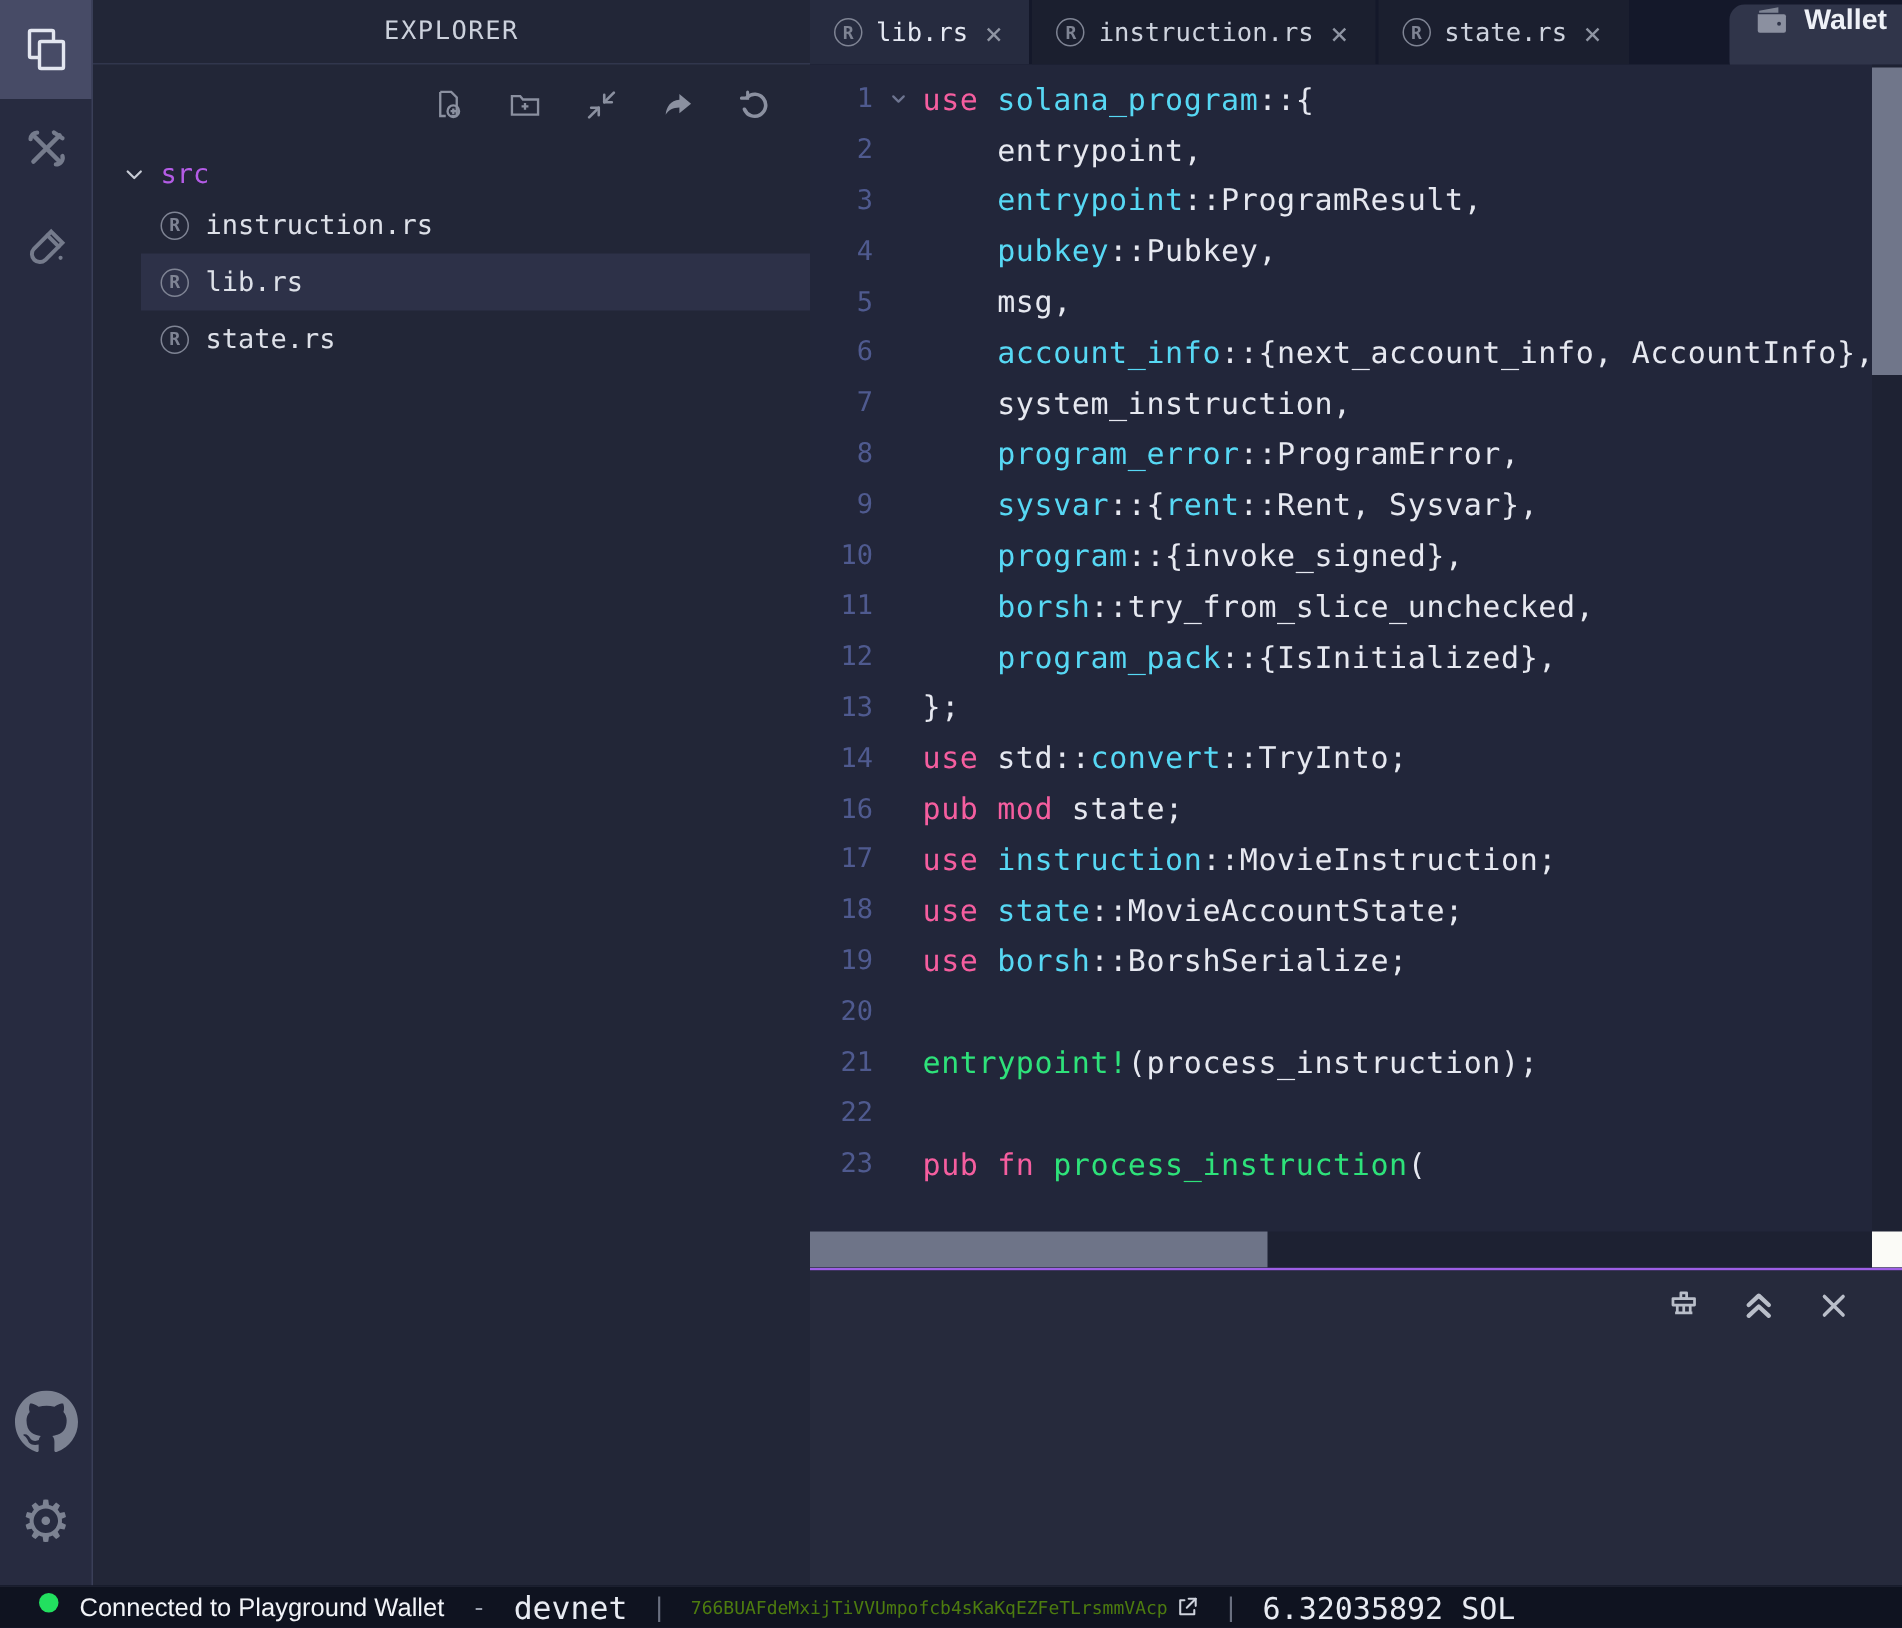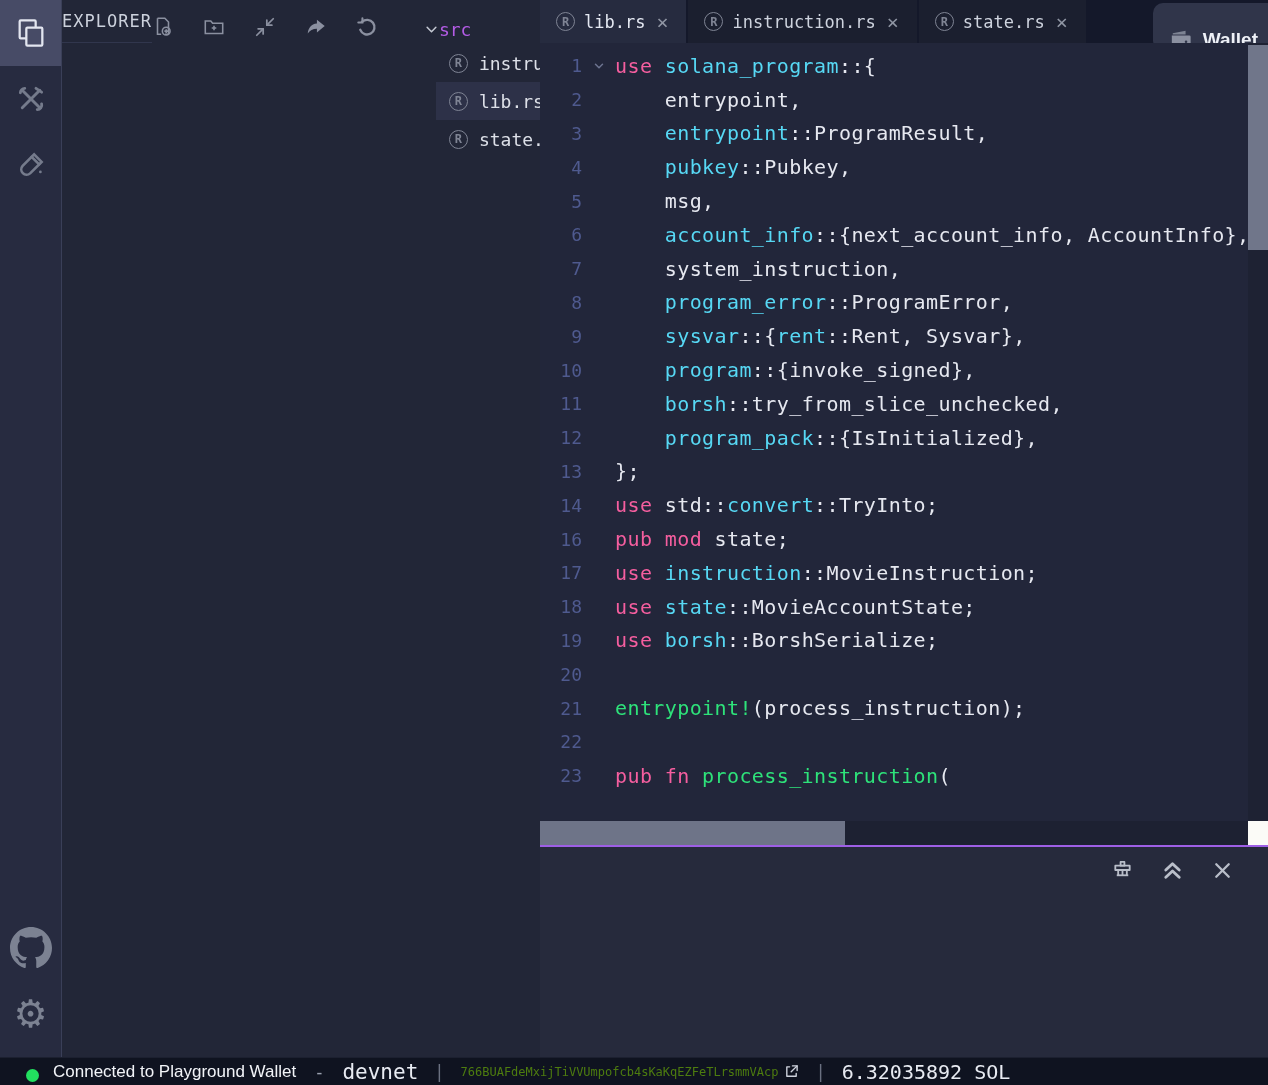--- a/index.html
+++ b/index.html
@@ -13,28 +13,28 @@
   .activitybar { width:62px; background:#272b40; border-right:1px solid #3a3f58;
                  display:flex; flex-direction:column; align-items:stretch; }
   .act-item { height:66px; display:flex; align-items:center; justify-content:center;
               color:#757b8c; cursor:pointer; }
   .act-item.active { background:#474b66; color:#e3e6f0; }
   .act-bottom { margin-top:auto; display:flex; flex-direction:column; gap:26px;
                 align-items:center; padding-bottom:24px; color:#7c8292; }
   .gear-glyph { font-family:"DejaVu Sans", sans-serif; font-size:38px; line-height:1; color:#7c8292; }
 
   
-  .sidebar { width:478px; background:#222637; display:flex; flex-direction:row; }
+  .sidebar { width:478px; background:#222637; display:flex; flex-direction:column; }
   .explorer-header { height:43px; display:flex; align-items:center; justify-content:center;
                      border-bottom:1px solid #31364d; color:#ccd1dc; font-size:17px; letter-spacing:1px; }
   .explorer-toolbar { display:flex; justify-content:flex-end; gap:29px; padding:16px 26px 6px 0;
                       color:#8b90a0; }
   .explorer-toolbar .tb-icon { width:22px; height:22px; cursor:pointer; }
   .tree { margin-top:14px; }
-  .folder-row { height:30px; display:flex; align-items:center; padding-left:20px; cursor:pointer; }
+  .folder-row { height:30px; display:flex; align-items:center; gap:10px; padding-left:20px; cursor:pointer; }
   .folder-label { color:#b45ce6; font-size:18px; }
   .chev { color:#c6cad4; width:15px; height:15px; }
   .file-row { height:38px; display:flex; align-items:center; gap:11px;
               margin-left:32px; padding-left:13px; cursor:pointer; }
   .file-row.selected { background:#2d3148; }
   .file-label { color:#dde0e8; font-size:18px; }
   .rust-icon { width:19px; height:19px; border:1.6px solid #7f8494; border-radius:50%;
                color:#7f8494; font-size:12px; font-weight:bold; display:flex;
                align-items:center; justify-content:center; flex:0 0 auto; }
 
@@ -42,21 +42,21 @@
   .editor-col { flex:1; display:flex; flex-direction:column; min-width:0; }
 
   .tabbar { height:43px; background:#14182a; display:flex; align-items:stretch; position:relative; }
   .tab { display:flex; align-items:center; gap:9px; padding:0 16px; background:#1b1f2f;
          border-right:2px solid #14182a; cursor:pointer; }
   .tab.active { background:#262b3f; }
   .tab-label { color:#ced3de; font-size:17px; }
   .tab.active .tab-label { color:#e4e8f2; }
   .tab-close { color:#8f95a3; font-size:20px; line-height:1; padding:0 2px; cursor:pointer; }
   .wallet-btn { position:absolute; right:0; top:3px; height:48px; background:#30354a;
-                border-radius:10px 0 0 10px; display:flex; align-items:flex-end; gap:10px;
+                border-radius:10px 0 0 10px; display:flex; align-items:flex-start; gap:10px;
                 padding:0 10px 0 16px; cursor:pointer; }
   .wallet-label { font-family:"Liberation Sans", sans-serif; font-weight:bold;
                   font-size:19px; color:#eef1f7; }
 
   .editor { flex:1; background:#22263a; position:relative; overflow:hidden; }
   .code { padding-top:6px; }
   .code-line { height:33.8px; display:flex; align-items:center; }
   .lnum { width:42px; text-align:right; color:#4f5a8f; font-size:18px; flex:0 0 auto; }
   .foldcol { width:33px; display:flex; align-items:center; justify-content:center;
              color:#6d7490; flex:0 0 auto; }
@@ -76,21 +76,21 @@
 
   .terminal { height:210px; background:#262a3c; display:flex; flex-direction:column; }
   .terminal-toolbar { display:flex; justify-content:flex-end; align-items:center;
                       gap:27px; padding:12px 34px 0 0; color:#b9bec9; }
   .terminal-toolbar .t-icon { width:23px; height:23px; cursor:pointer; }
   .terminal-body { flex:1; }
 
   
   .statusbar { height:28px; background:#0f1320; border-top:1px solid #1c2030;
                display:flex; align-items:center; padding-left:26px; }
-  .conn-group { display:flex; align-items:flex-end; gap:14px; cursor:pointer; }
+  .conn-group { display:flex; align-items:flex-start; gap:14px; cursor:pointer; }
   .conn-dot { width:13px; height:13px; border-radius:50%; background:#22e05f; }
   .conn-text { font-family:"Liberation Sans", sans-serif; font-size:17px; color:#f2f4f8; }
   .sb-dash { color:#9aa0ae; font-size:17px; margin:0 18px; }
   .sb-cluster { color:#e8ebf2; font-size:21px; cursor:pointer; }
   .sb-pipe { color:#6a7080; font-size:17px; margin:0 16px; }
   .sb-address-group { display:flex; align-items:center; gap:6px; cursor:pointer; }
   .sb-address { color:#4d7c0f; font-size:12px;text-align:center; }
   .ext-icon { width:15px; height:15px; color:#cfd3dd; }
   .sb-balance { color:#e8ebf2; font-size:20px; }
 

